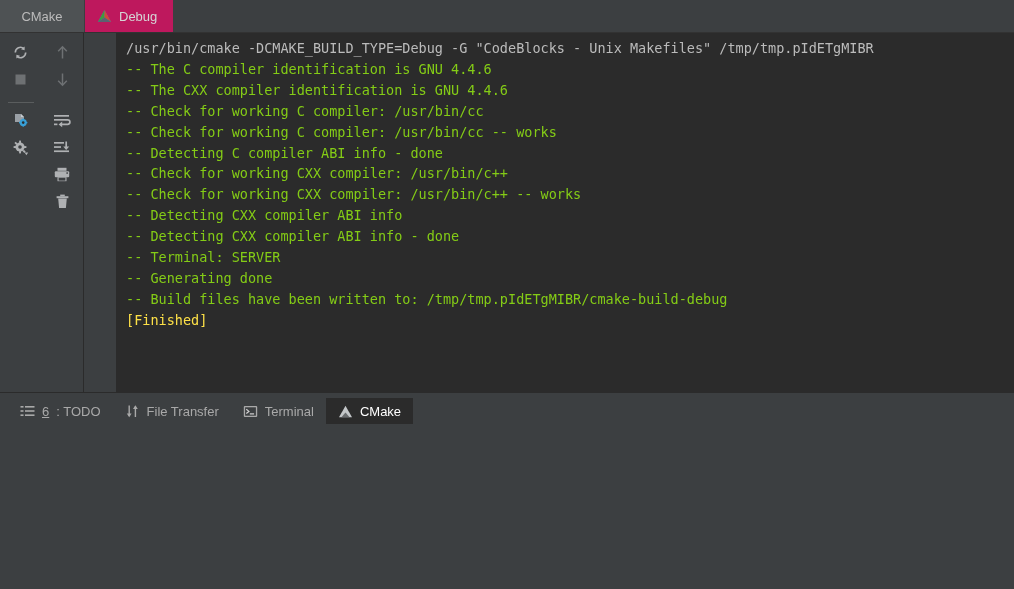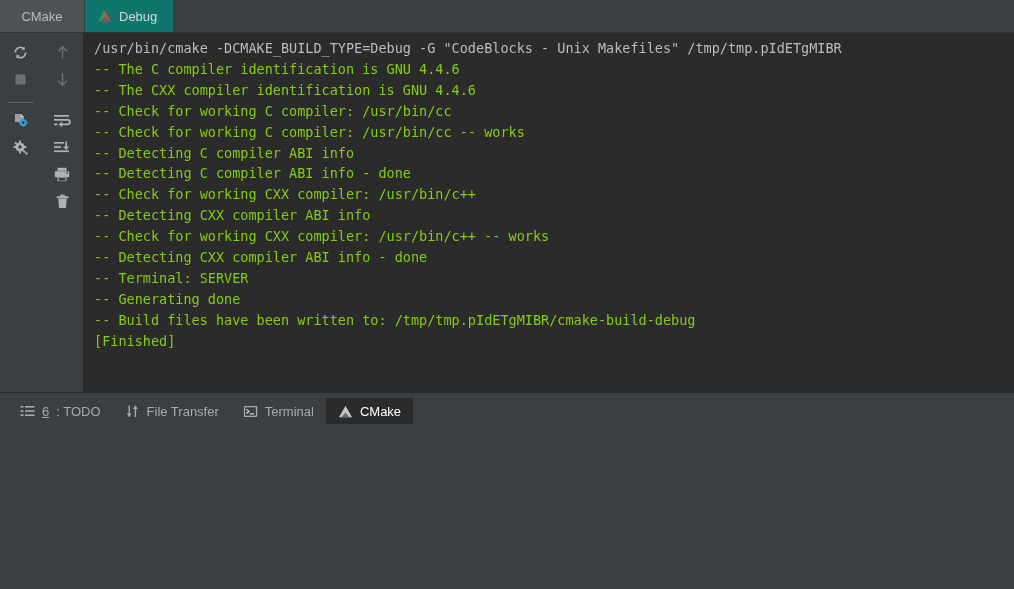--- a/index.html
+++ b/index.html
@@ -40,41 +40,42 @@
     color: #bbbbbb;
     font-size: 13px;
     background: #4e5254;
     box-sizing: border-box;
   }
   .tab-debug {
     display: flex;
     align-items: center;
     gap: 7px;
     padding: 0 16px 0 12px;
-    background: #0f766e;
+    background: #be185d;
     color: #d5d5d5;
     font-size: 13px;
     border-left: 1px solid #3c3f41;
     box-sizing: border-box;
   }
   .tab-rest {
     flex: 1;
     background: #3c3f41;
   }
   .cmake-tri {
     width: 15px;
     height: 14px;
     display: block;
   }
 
   
   .body-row {
     flex: 1;
     display: flex;
     min-height: 0;
+    gap: 32px;
   }
   .toolbar {
     width: 84px;
     min-width: 84px;
     background: #3c3f41;
     display: flex;
     padding-top: 8px;
     box-sizing: border-box;
     border-right: 1px solid #2b2b2b;
   }
@@ -116,21 +117,21 @@
   }
   .line {
     font-family: "DejaVu Sans Mono", "Liberation Mono", monospace;
     font-size: 13.5px;
     line-height: 20.9px;
     color: #84cc16;
     white-space: pre;
     letter-spacing: 0px;
   }
   .line.cmd { color: #bbbbbb; }
-  .line.finished { color: #84cc16; }
+  .line.finished { color: #fde047; }
   .line.blank { color: transparent; }
 
   
   .statusbar {
     height: 36px;
     min-height: 36px;
     background: #3c3f41;
     border-top: 1px solid #2b2b2b;
     display: flex;
     align-items: center;
@@ -312,25 +313,24 @@
       </div>
     </div>
 
     <div class="console">
       <div class="console-inner">
         <div class="line cmd">/usr/bin/cmake -DCMAKE_BUILD_TYPE=Debug -G "CodeBlocks - Unix Makefiles" /tmp/tmp.pIdETgMIBR</div>
         <div class="line">-- The C compiler identification is GNU 4.4.6</div>
         <div class="line">-- The CXX compiler identification is GNU 4.4.6</div>
         <div class="line">-- Check for working C compiler: /usr/bin/cc</div>
         <div class="line">-- Check for working C compiler: /usr/bin/cc -- works</div>
-        <div class="line">-- Detecting C compiler ABI info</div>
         <div class="line">-- Detecting C compiler ABI info - done</div>
         <div class="line">-- Check for working CXX compiler: /usr/bin/c++</div>
+        <div class="line">-- Check for working CXX compiler: /usr/bin/c++ -- works</div>
         <div class="line">-- Detecting CXX compiler ABI info</div>
-        <div class="line">-- Check for working CXX compiler: /usr/bin/c++ -- works</div>
         <div class="line">-- Detecting CXX compiler ABI info - done</div>
         <div class="line">-- Terminal: SERVER</div>
         <div class="line">-- Generating done</div>
         <div class="line">-- Build files have been written to: /tmp/tmp.pIdETgMIBR/cmake-build-debug</div>
         <div class="line blank"></div>
         <div class="line finished">[Finished]</div>
       </div>
     </div>
   </div>
 

